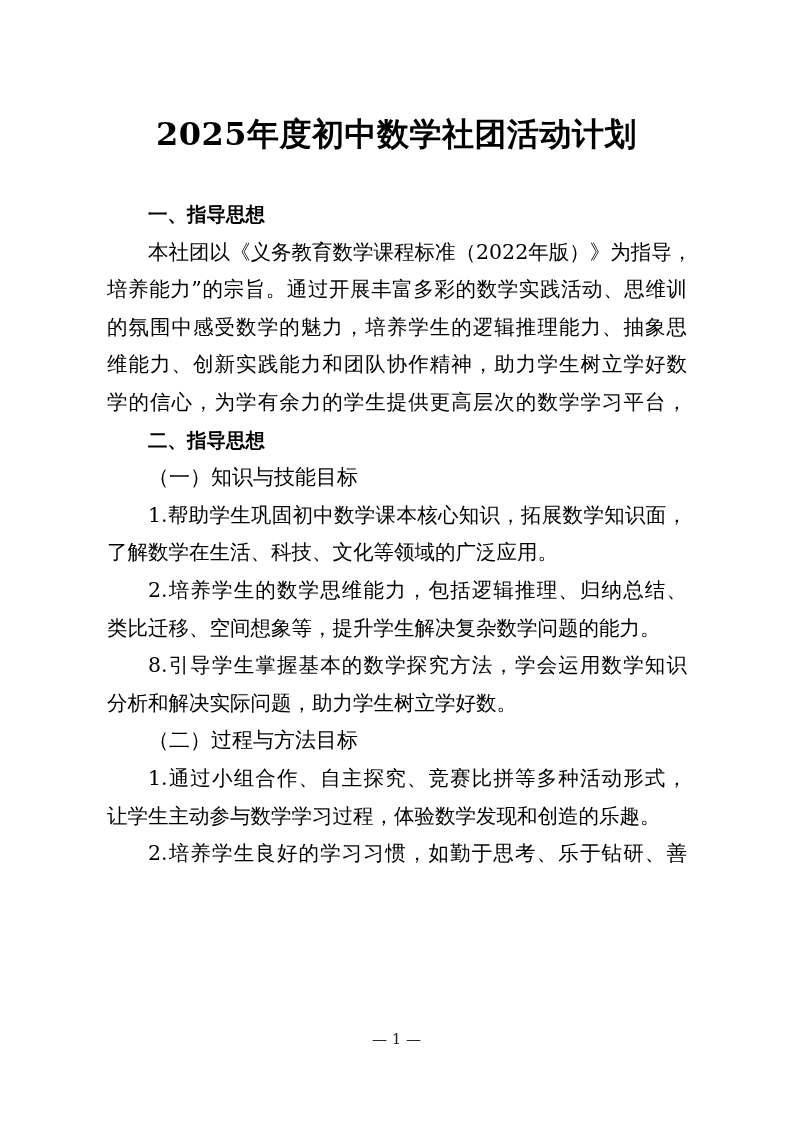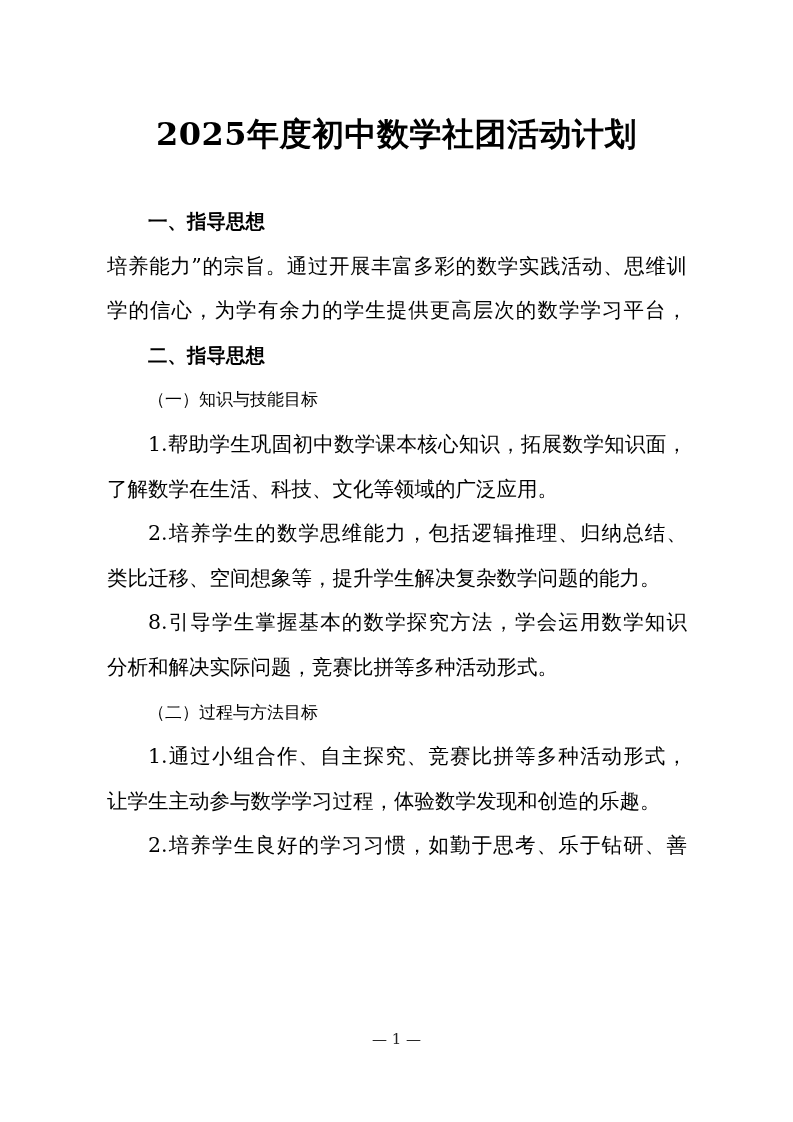--- a/index.html
+++ b/index.html
@@ -4,45 +4,48 @@
 <style>
   html, body { margin: 0; padding: 0; background: #ffffff; }
   body { width: 793px; height: 1122px; position: relative; overflow: hidden;
          font-family: "DejaVu Serif", "Liberation Serif", serif; color: #000; }
   .page { position: absolute; left: 0; top: 0; width: 793px; height: 1122px; }
   .title { position: absolute; left: 0; top: 112px; width: 793px; text-align: center;
            font-size: 32px; font-weight: bold; letter-spacing: 0.5px; line-height: 44px;
            font-family: "DejaVu Serif", "Liberation Serif", serif; }
   .body { position: absolute; left: 107px; top: 196px; width: 580px; }
   .line { height: 37.6px; line-height: 37.6px; font-size: 20.5px; white-space: nowrap;
-          letter-spacing: 0px; text-align: justify; text-align-last: justify; margin-top: 7px; }
+          letter-spacing: 0px; text-align: justify; text-align-last: justify; }
   .line.last { text-align-last: left; }
   .indent { padding-left: 41px; }
   .h1 { font-family: "DejaVu Sans", "Liberation Sans", sans-serif; font-weight: bold;
         text-align-last: left; padding-left: 41px; font-size: 19.5px; }
-  .h2 { text-align-last: left; padding-left: 41px; font-size: 17px; }
+  .h2 { text-align-last: left; padding-left: 41px; font-size: 21px; }
   .footer { position: absolute; left: 0; top: 1030px; width: 793px; text-align: center;
             font-size: 15px; color: #222; }
 </style>
 </head>
 <body>
 
 <div class="page">
   <div class="title">2025年度初中数学社团活动计划</div>
   <div class="body">
     <div class="line h1">一、指导思想</div>
+    <div class="line indent">本社团以《义务教育数学课程标准（2022年版）》为指导，</div>
     <div class="line">培养能力”的宗旨。通过开展丰富多彩的数学实践活动、思维训</div>
+    <div class="line">的氛围中感受数学的魅力，培养学生的逻辑推理能力、抽象思</div>
+    <div class="line">维能力、创新实践能力和团队协作精神，助力学生树立学好数</div>
     <div class="line">学的信心，为学有余力的学生提供更高层次的数学学习平台，</div>
     <div class="line h1">二、指导思想</div>
     <div class="line h2">（一）知识与技能目标</div>
     <div class="line indent">1.帮助学生巩固初中数学课本核心知识，拓展数学知识面，</div>
     <div class="line last">了解数学在生活、科技、文化等领域的广泛应用。</div>
     <div class="line indent">2.培养学生的数学思维能力，包括逻辑推理、归纳总结、</div>
     <div class="line last">类比迁移、空间想象等，提升学生解决复杂数学问题的能力。</div>
     <div class="line indent">8.引导学生掌握基本的数学探究方法，学会运用数学知识</div>
-    <div class="line last">分析和解决实际问题，竞赛比拼等多种活动形式。</div>
+    <div class="line last">分析和解决实际问题，助力学生树立学好数。</div>
     <div class="line h2">（二）过程与方法目标</div>
     <div class="line indent">1.通过小组合作、自主探究、竞赛比拼等多种活动形式，</div>
     <div class="line last">让学生主动参与数学学习过程，体验数学发现和创造的乐趣。</div>
     <div class="line indent">2.培养学生良好的学习习惯，如勤于思考、乐于钻研、善</div>
   </div>
   <div class="footer">— 1 —</div>
 </div>
 
 </body></html>

